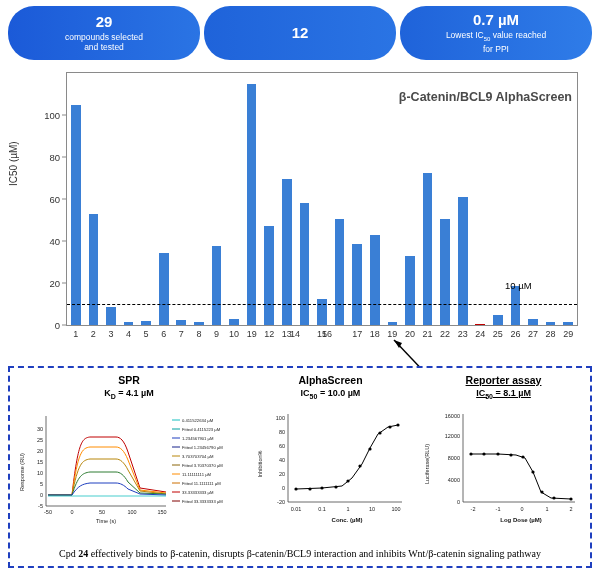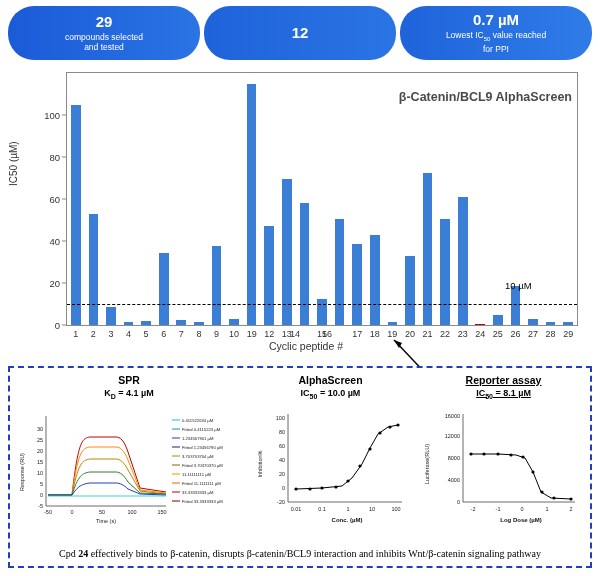--- a/index.html
+++ b/index.html
@@ -264,21 +264,20 @@
       <div class="x-tick" style="left: 360.517px;">21</div>
       <div class="x-tick" style="left: 378.103px;">22</div>
       <div class="x-tick" style="left: 395.69px;">23</div>
       <div class="x-tick" style="left: 413.276px;">24</div>
       <div class="x-tick" style="left: 430.862px;">25</div>
       <div class="x-tick" style="left: 448.448px;">26</div>
       <div class="x-tick" style="left: 466.034px;">27</div>
       <div class="x-tick" style="left: 483.621px;">28</div>
       <div class="x-tick" style="left: 501.207px;">29</div>
     </div>
-  <div class="x-label">Cyclic peptide #</div>
 </div>
 
 <svg class="arrow-svg">
   <line x1="430" y1="378" x2="394" y2="340" stroke="#000" stroke-width="1.4"></line>
   <polygon points="394,340 402,343 399,348" fill="#000"></polygon>
 </svg>
 
 <div class="bottom-box">
   <div class="sub-panels">
 

